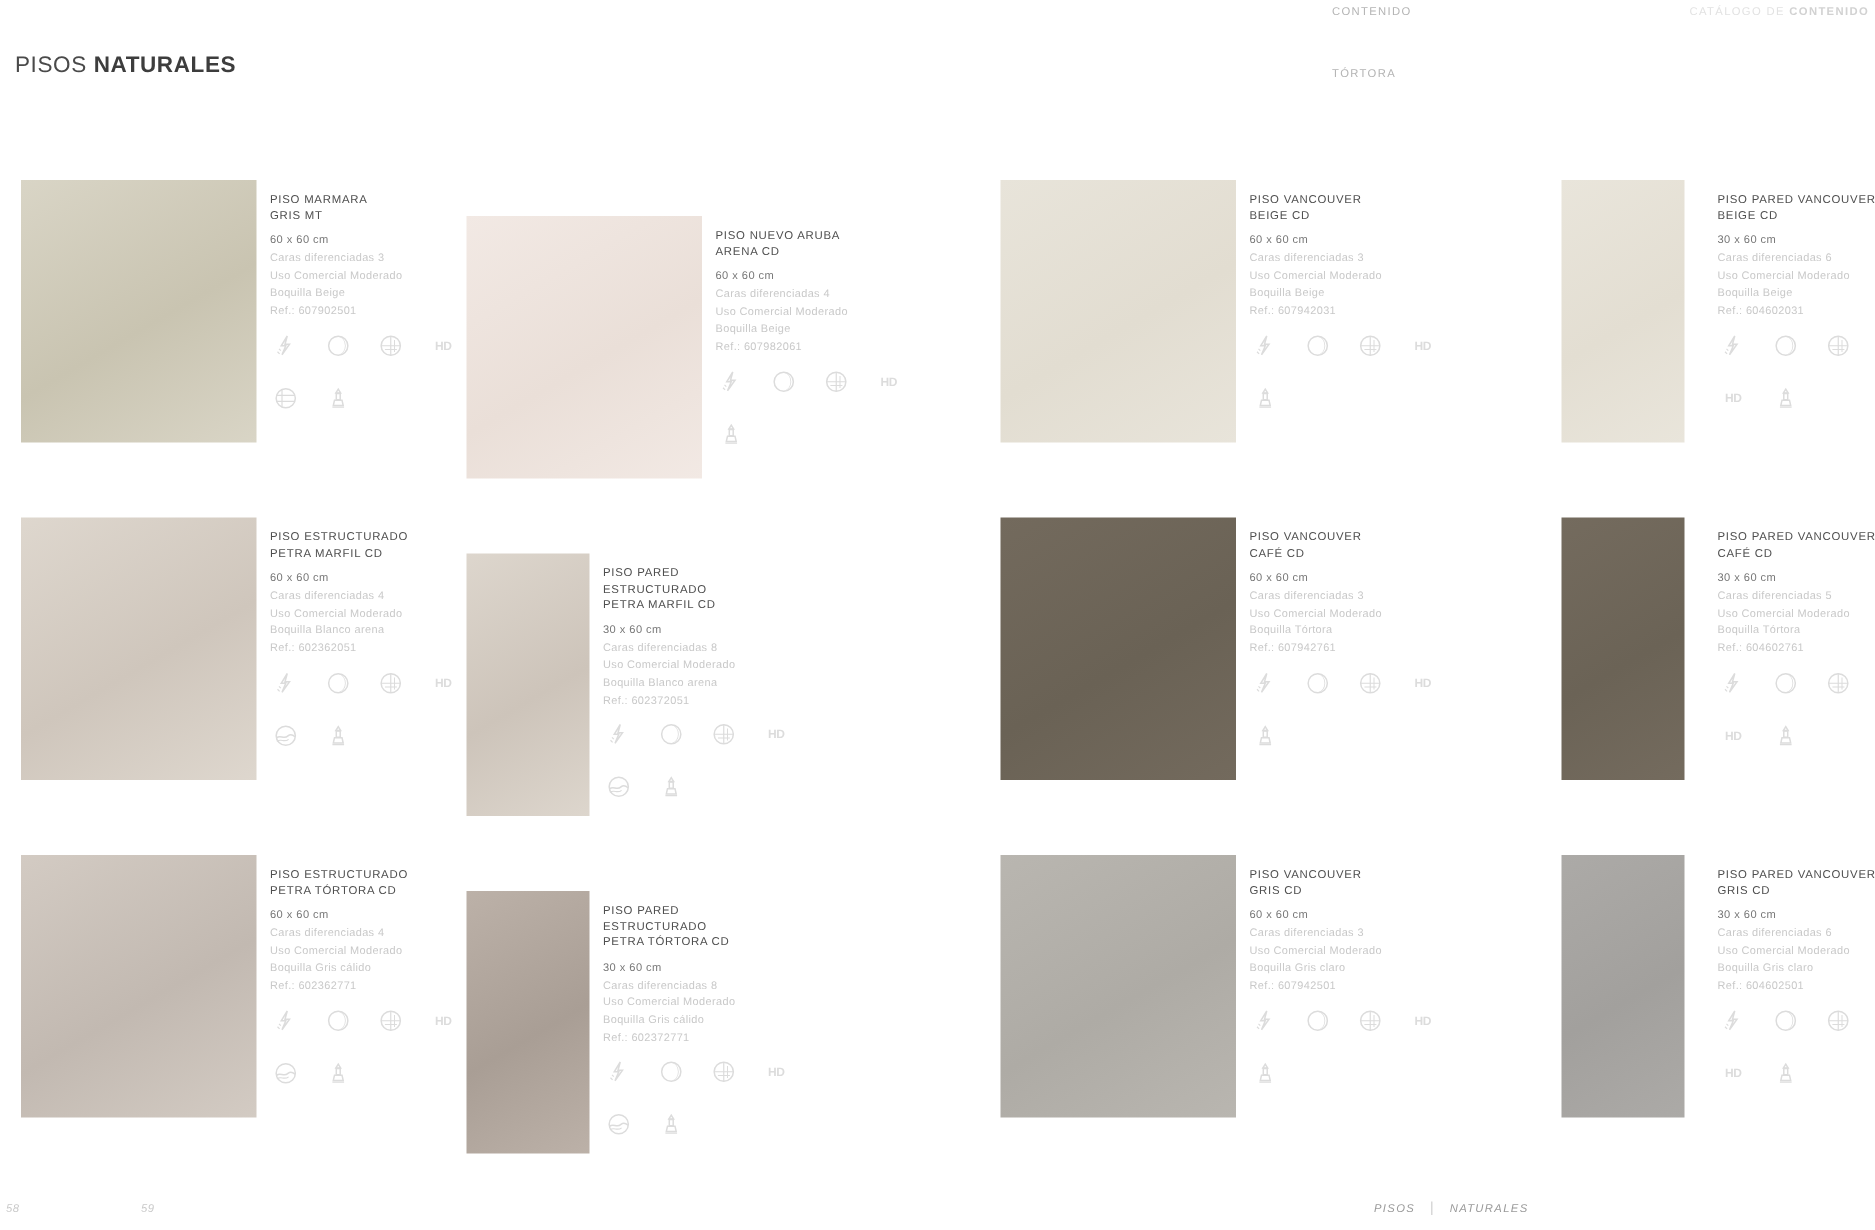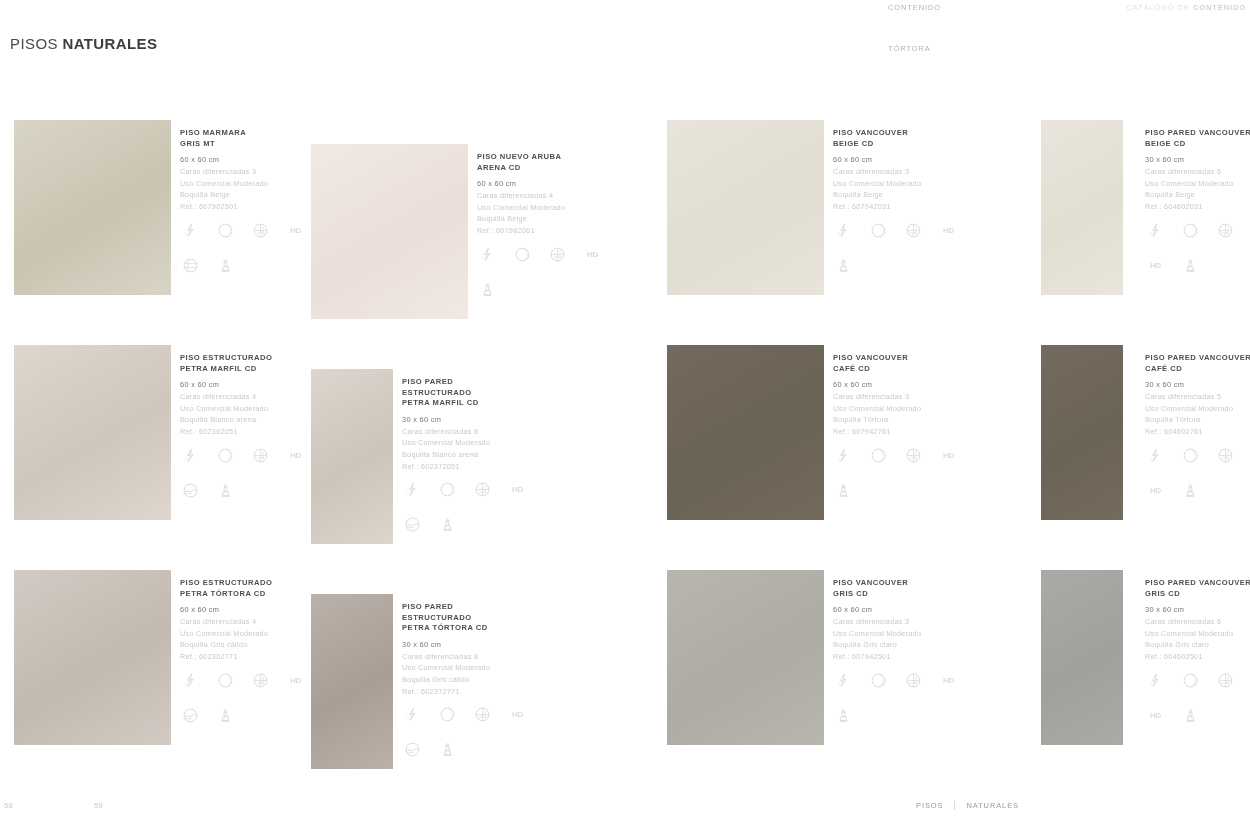--- a/index.html
+++ b/index.html
@@ -46,21 +46,21 @@
   .cell.c3 { left: 1041px; }
 
   .swatch { flex: none; }
   .swatch.wide  { width: 157px; height: 175px; }
   .swatch.narrow{ width: 82px;  height: 175px; }
 
   .info { padding-left: 9px; padding-top: 8px; width: 150px; }
   .cell.c3 .info { width: 125px; margin-left: 13px; }
 
   .p-title {
-    font-size: 7.6px; font-weight: 700; color: #4f4f4f;
+    font-size: 7.6px; font-weight: 400; color: #4f4f4f;
     letter-spacing: 0.5px; line-height: 10.6px; white-space: pre-line;
   }
   .p-size {
     font-size: 7.4px; color: #777; letter-spacing: 0.3px;
     margin-top: 5px; line-height: 11px;
   }
   .p-line {
     font-size: 7.3px; color: #c9c9c9; letter-spacing: 0.25px; line-height: 11.6px;
   }
   .p-lines { margin-top: 1px; }
@@ -71,21 +71,21 @@
     width: 21px; height: 21px; margin-right: 2px; margin-bottom: 2px;
     display: flex; align-items: center; justify-content: center;
     color: #dcdcdc; flex: none;
   }
   .icon svg { display: block; }
   .icon.hd {
     font-size: 8px; font-weight: 700; letter-spacing: -0.3px; color: #dcdcdc;
   }
 
   
-  .footer { position: absolute; bottom: 3px; left: 0; width: 1013px; height: 16px; }
+  .footer { position: absolute; bottom: 3px; left: 0; width: 1013px; height: 16px; font-style: italic; }
   .pgnum {
     position: absolute; top: 0; font-size: 7.5px; color: #c9c9c9; letter-spacing: 0.4px;
   }
   .pgnum.left  { left: 4px; }
   .pgnum.right { left: 94px; }
   .foot-label {
     position: absolute; left: 916px; top: 0;
     display: flex; align-items: center; gap: 11px;
     font-size: 7.5px; letter-spacing: 0.9px; color: #9a9a9a;
   }

